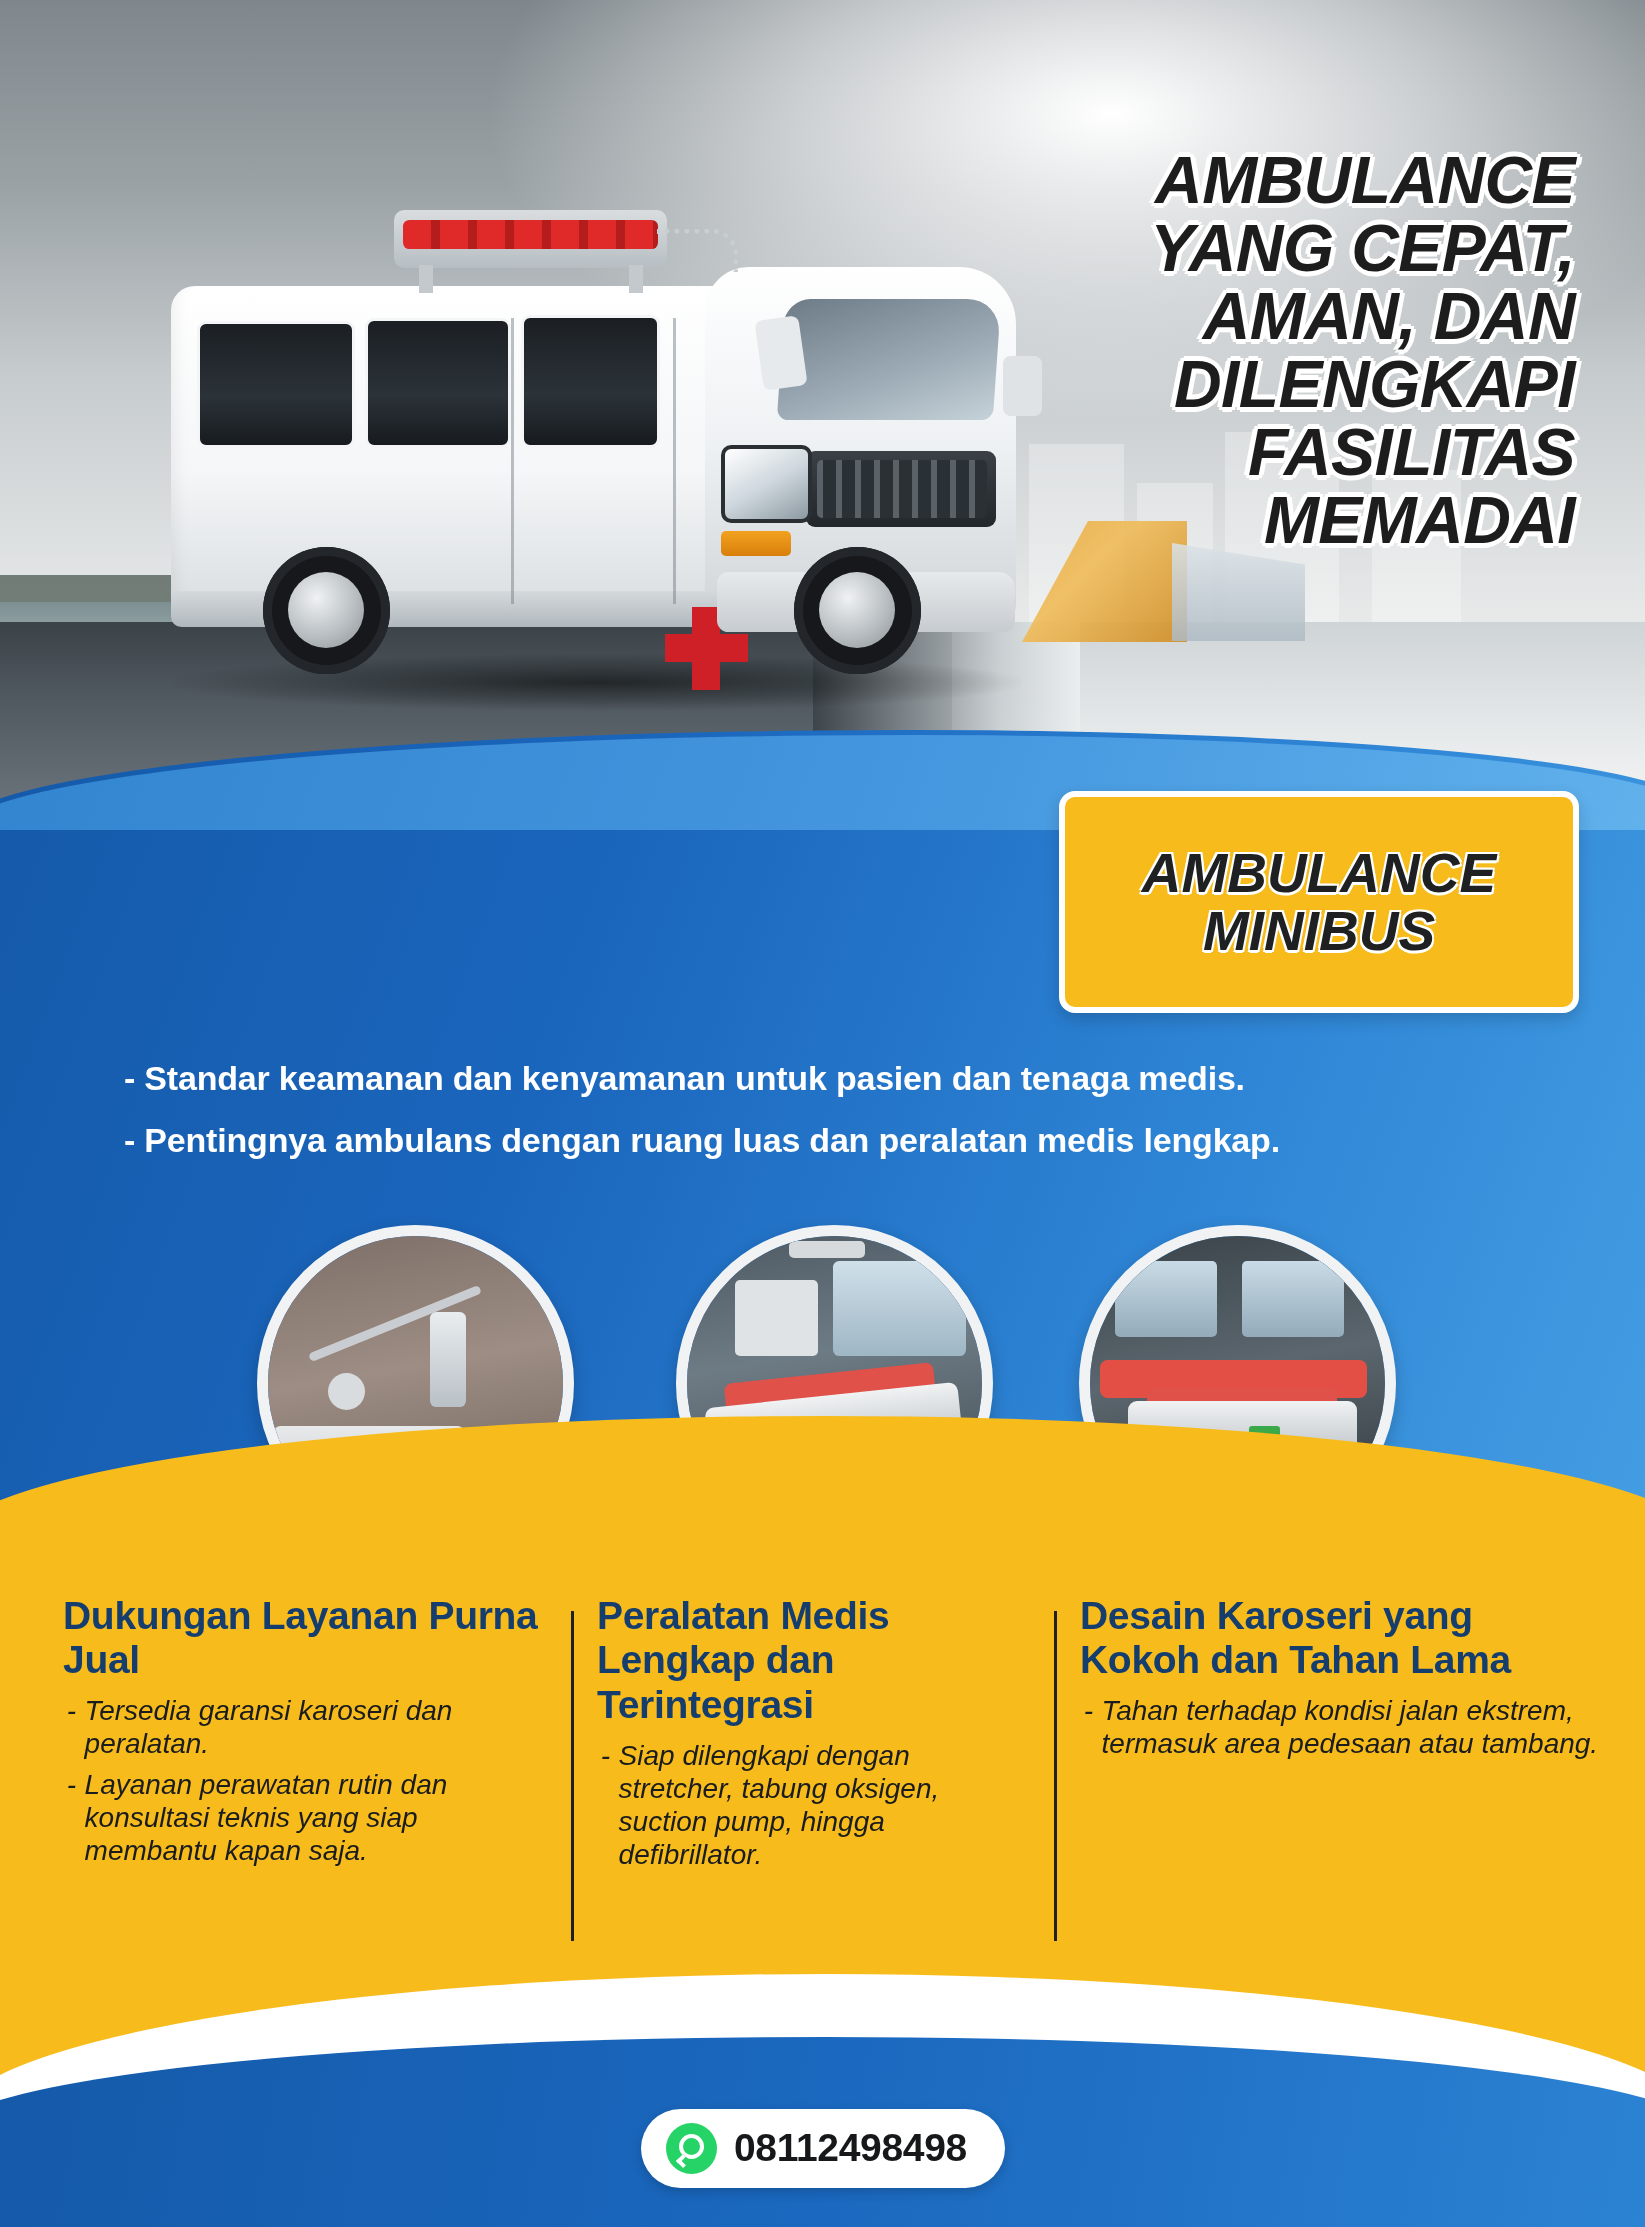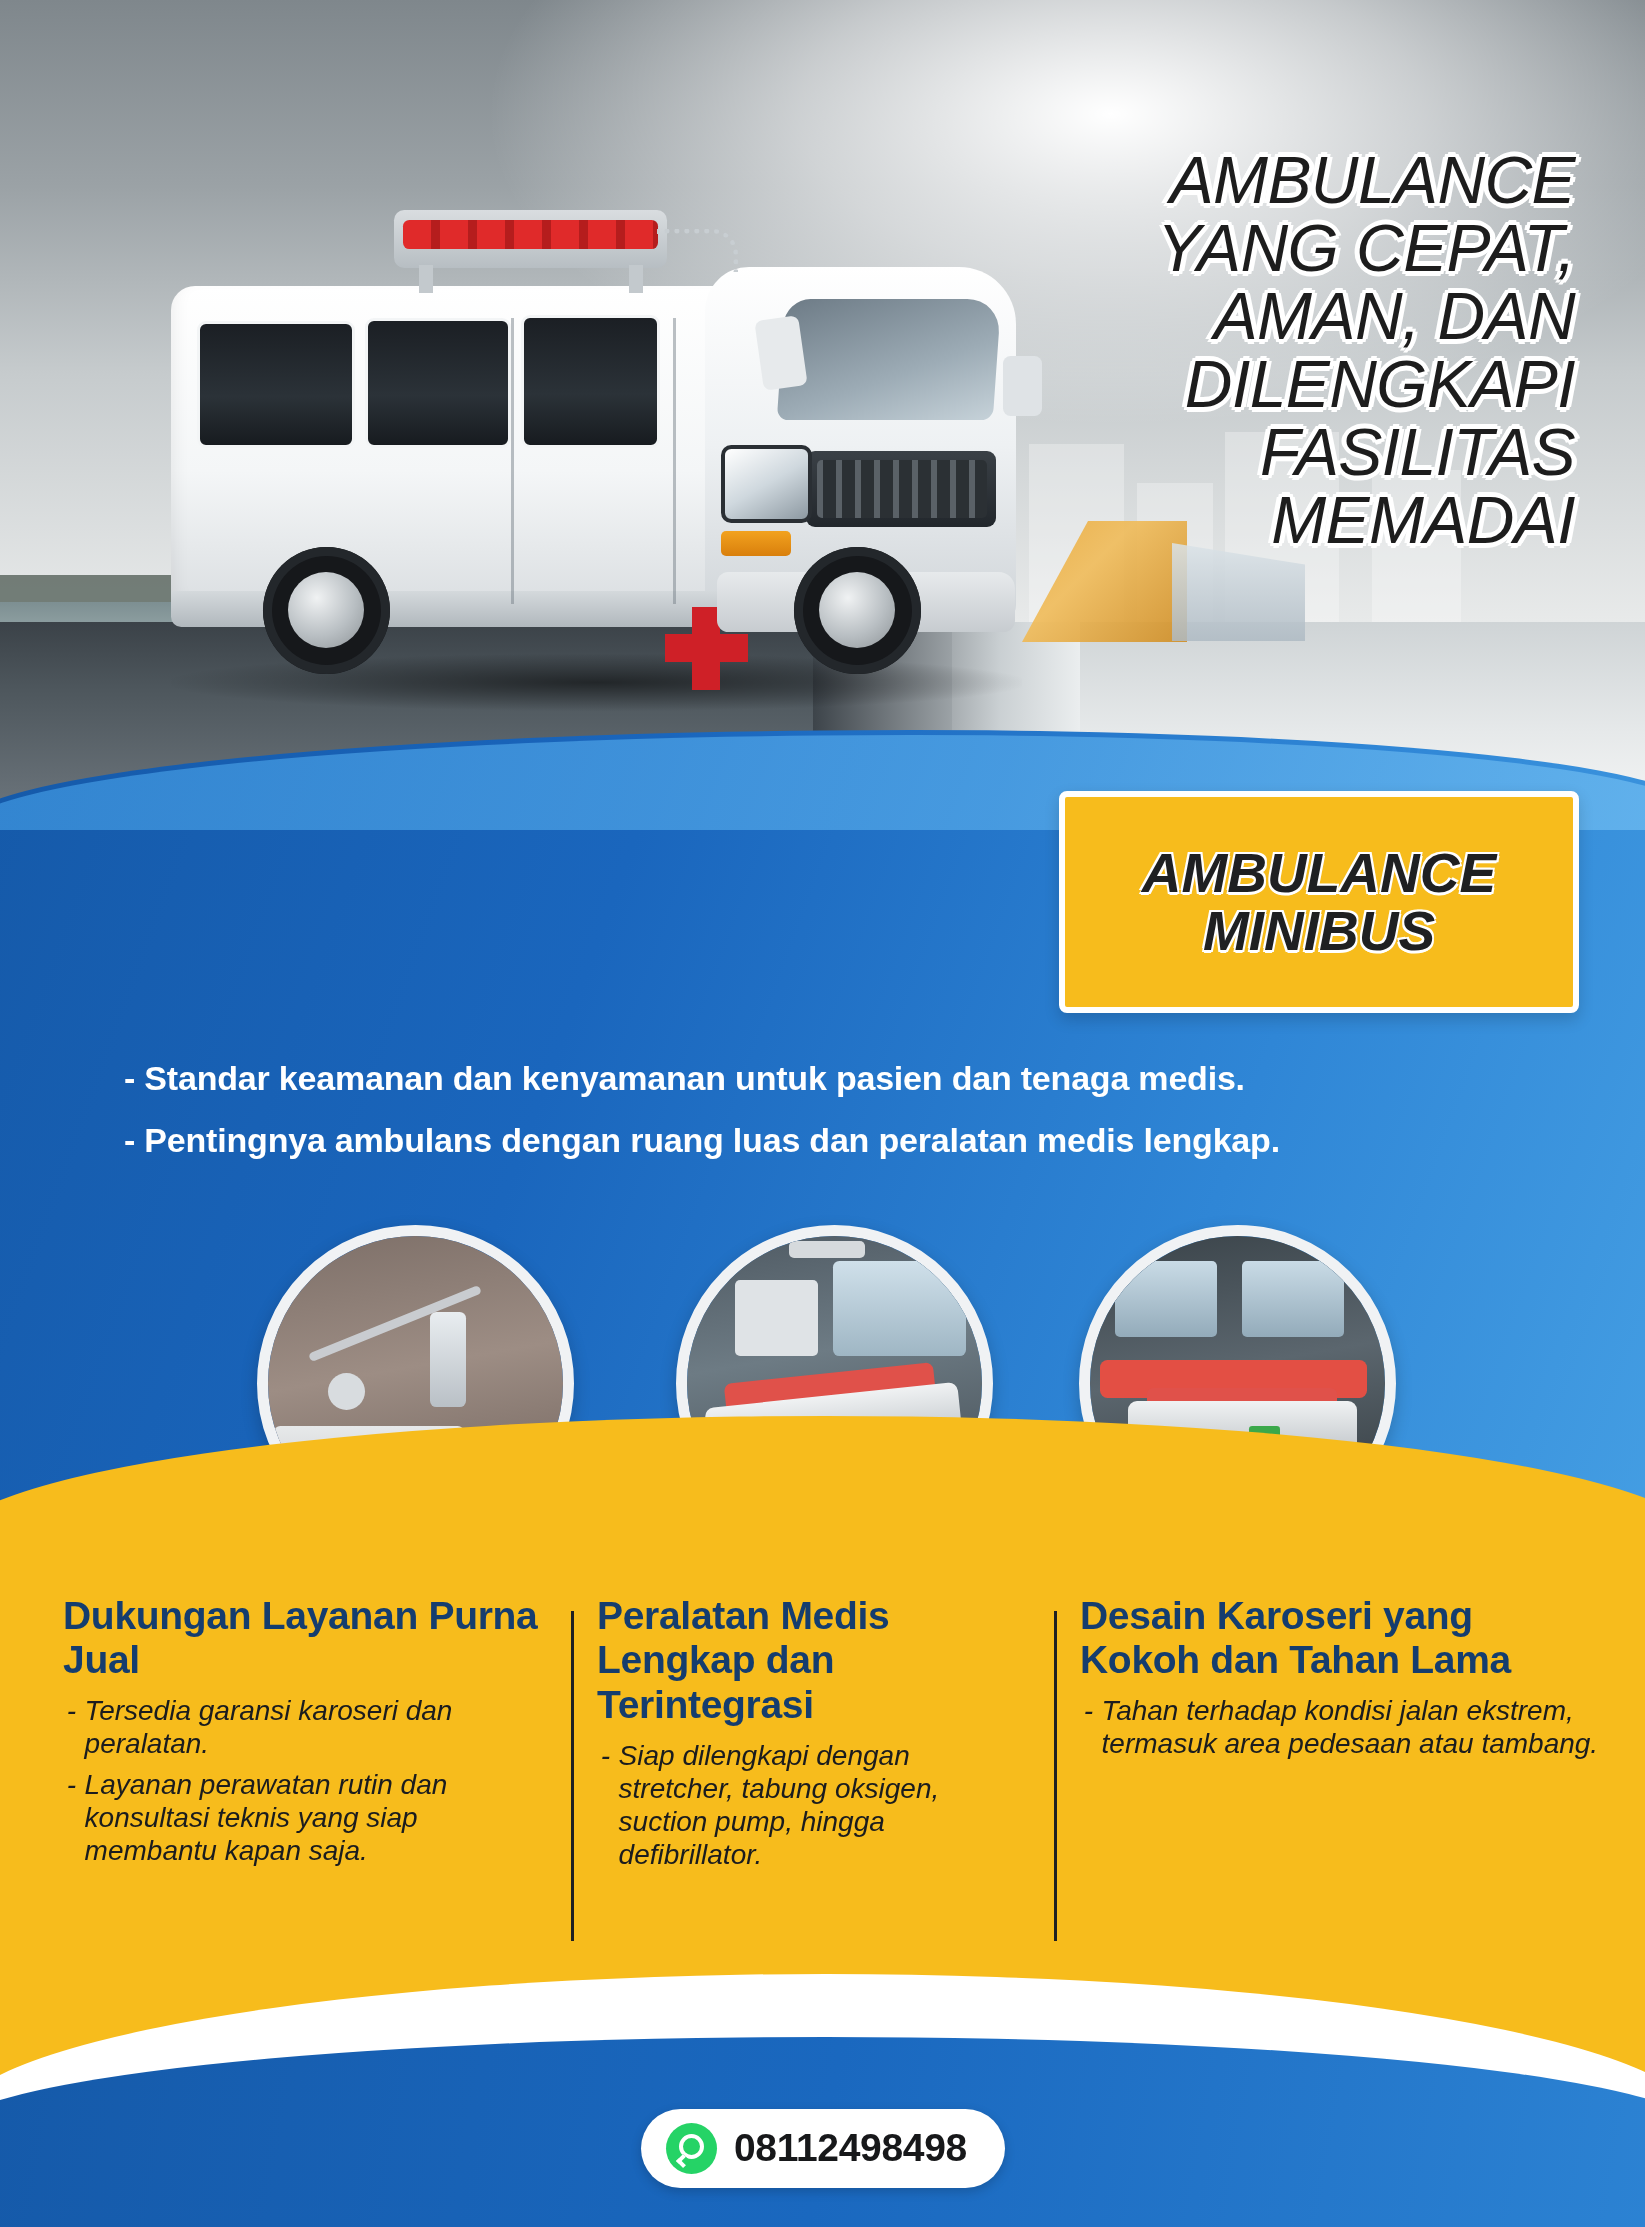--- a/index.html
+++ b/index.html
@@ -264,21 +264,21 @@
     background: linear-gradient(180deg, #d4d9dc 0%, #b1b8bd 100%);
     border-radius: 0 0 10.2px 10.2px;
   }
 
   
   .headline {
     position: absolute;
     right: 71px; top: 147px;
     width: 552px;
     text-align: right;
-    font-weight: 400;
+    font-weight: 700;
     font-style: italic;
     font-size: 66px;
     line-height: 1.03;
     letter-spacing: -0.6px;
     color: #1d1d1d;
     text-transform: uppercase;
     text-shadow:
       -3.2px -3.2px 0 #ffffff, 3.2px -3.2px 0 #ffffff, -3.2px 3.2px 0 #ffffff, 3.2px 3.2px 0 #ffffff,
       -5.1px 0 0 #ffffff, 5.1px 0 0 #ffffff, 0 -5.1px 0 #ffffff, 0 5.1px 0 #ffffff;
   }
@@ -313,21 +313,21 @@
     border-radius: 50% 50% 0 0 / 140px 140px 0 0;
   }
 
   
   .badge {
     position: absolute;
     right: 67px; top: 791px;
     width: 508px; height: 210px;
     background: #f7bc1c;
     border: 6.3px solid #ffffff;
-    border-radius: 8px;
+    border-radius: 16px;
     box-shadow: 0 6.3px 15.2px rgba(0,0,0,0.16);
     display: flex;
     align-items: center;
     justify-content: center;
   }
   .badge-text {
     font-weight: 900;
     font-style: italic;
     font-size: 55px;
     line-height: 1.06;

